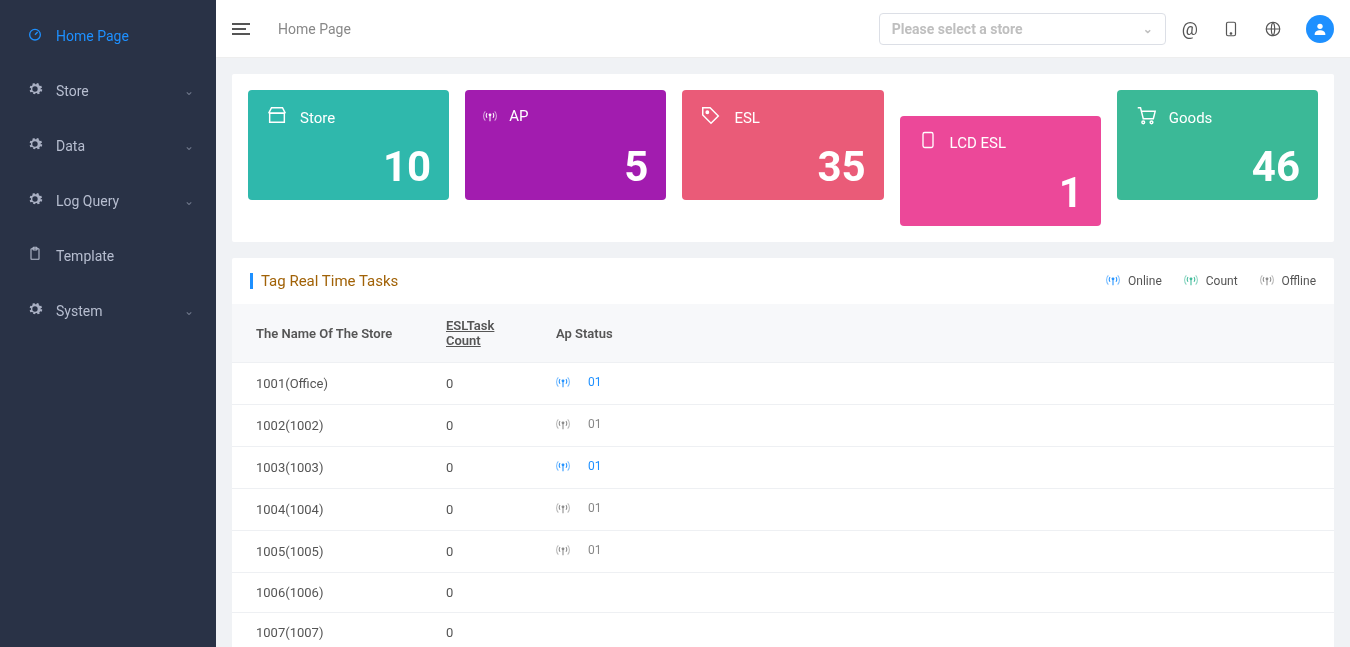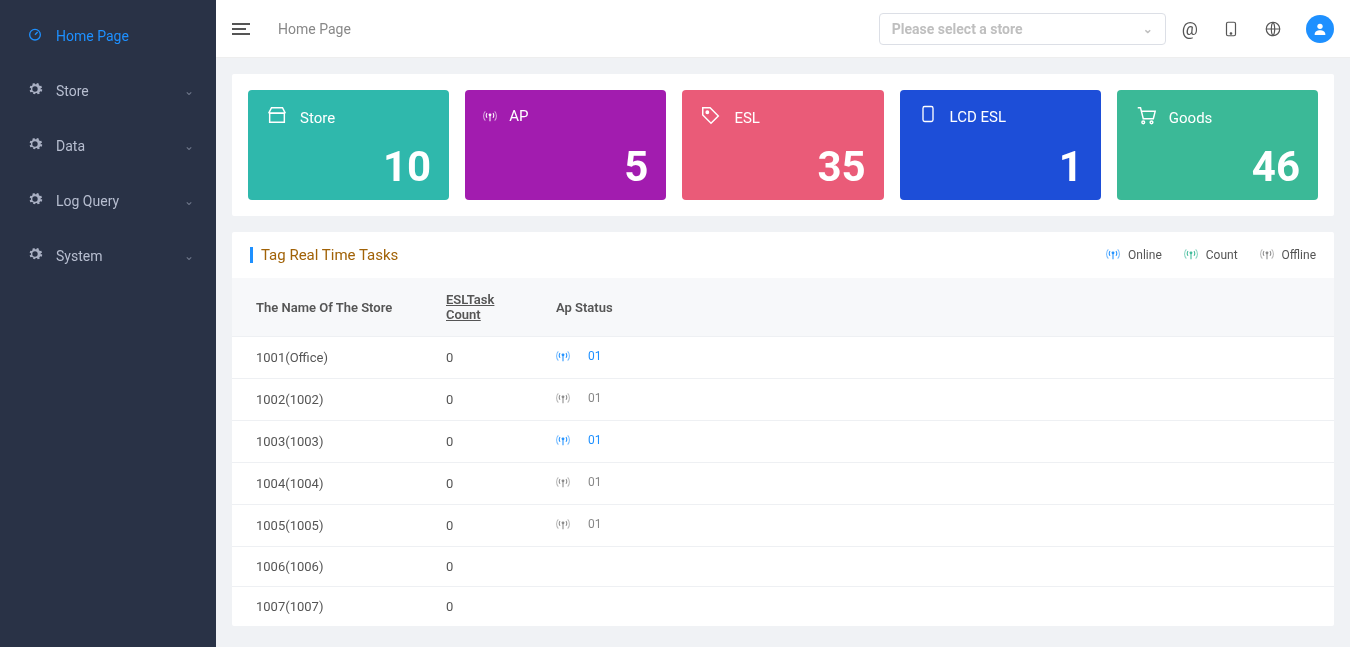--- a/index.html
+++ b/index.html
@@ -70,21 +70,21 @@
   .stat-card {
     flex:1; border-radius:4px; color:#fff; padding:14px 18px 12px;
     height:110px; display:flex; flex-direction:column; justify-content:space-between;
   }
   .stat-card .head { display:flex; align-items:center; gap:12px; font-size:15px; }
   .stat-card .head .cicon { font-size:20px; }
   .stat-card .big { font-size:42px; font-weight:700; text-align:right; line-height:1; }
   .c-teal { background:#2fb8ac; }
   .c-blue { background:#a21caf; }
   .c-red  { background:#ea5b78; }
-  .c-brown{ background:#1d4ed8; }
+  .c-brown{ background:#ec4899;margin-top:26px; }
   .c-green{ background:#3bb997; }
 
   
   .task-panel { background:#fff; margin-top:16px; border-radius:2px; }
   .task-header { display:flex; align-items:center; padding:14px 18px; }
   .task-title { font-size:15px; color:#a16207; display:flex; align-items:center; }
   .task-title::before {
     content:""; display:inline-block; width:3px; height:16px; background:#1e90ff; margin-right:8px;
   }
   .task-legend { margin-left:auto; display:flex; gap:22px; font-size:12px; color:#555; }
@@ -137,20 +137,27 @@
     <span>Data</span>
     <span class="chev">⌄</span>
       </div>
       <div class="sidebar-item">
         <span class="icon"><svg class="gear" viewBox="0 0 24 24" fill="currentColor">
             <path d="M12 8a4 4 0 100 8 4 4 0 000-8zm9 4l2 1-1 3-2-0.5a8 8 0 01-1.5 1.5l.5 2-3 1-1-2a8 8 0 01-2 0l-1 2-3-1 .5-2A8 8 0 017 16.5L5 17l-1-3 2-1a8 8 0 010-2L4 10l1-3 2 .5A8 8 0 018.5 6L8 4l3-1 1 2a8 8 0 012 0l1-2 3 1-.5 2A8 8 0 0119.5 7.5L21.5 7l1 3-2 1a8 8 0 010 2z" opacity="0.9"></path>
           </svg></span>
     <span>Log Query</span>
     <span class="chev">⌄</span>
       </div>
+      <div class="sidebar-item">
+        <span class="icon"><svg width="16" height="16" viewBox="0 0 24 24" fill="none" stroke="currentColor" stroke-width="1.6">
+            <rect x="6" y="4" width="12" height="16" rx="1"></rect>
+            <rect x="9" y="2" width="6" height="4" rx="1"></rect>
+          </svg></span>
+    <span>Template</span>
+    </div>
       <div class="sidebar-item">
         <span class="icon"><svg class="gear" viewBox="0 0 24 24" fill="currentColor">
             <path d="M12 8a4 4 0 100 8 4 4 0 000-8zm9 4l2 1-1 3-2-0.5a8 8 0 01-1.5 1.5l.5 2-3 1-1-2a8 8 0 01-2 0l-1 2-3-1 .5-2A8 8 0 017 16.5L5 17l-1-3 2-1a8 8 0 010-2L4 10l1-3 2 .5A8 8 0 018.5 6L8 4l3-1 1 2a8 8 0 012 0l1-2 3 1-.5 2A8 8 0 0119.5 7.5L21.5 7l1 3-2 1a8 8 0 010 2z" opacity="0.9"></path>
           </svg></span>
     <span>System</span>
     <span class="chev">⌄</span>
       </div>
     </div>
 
   <div class="main">

